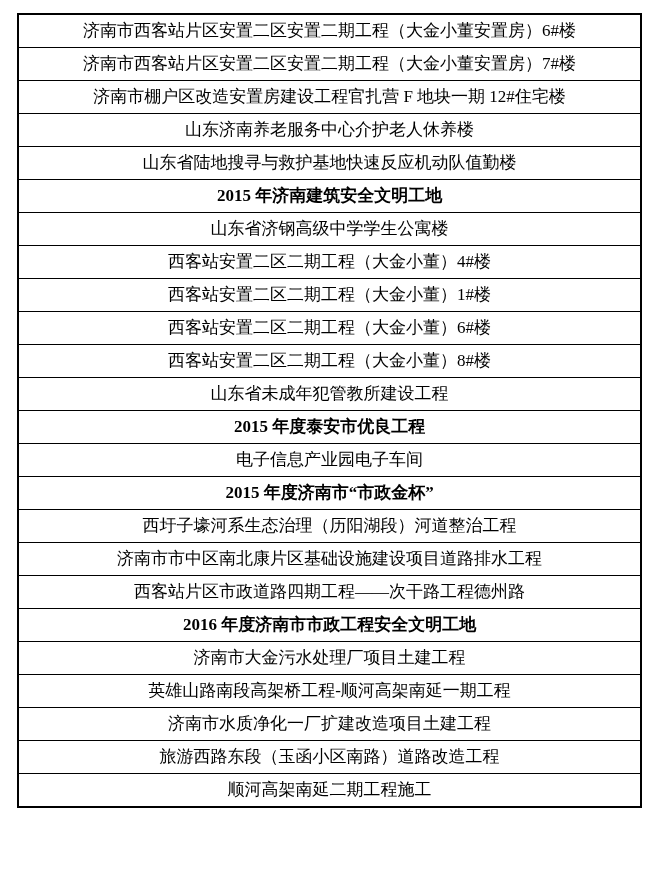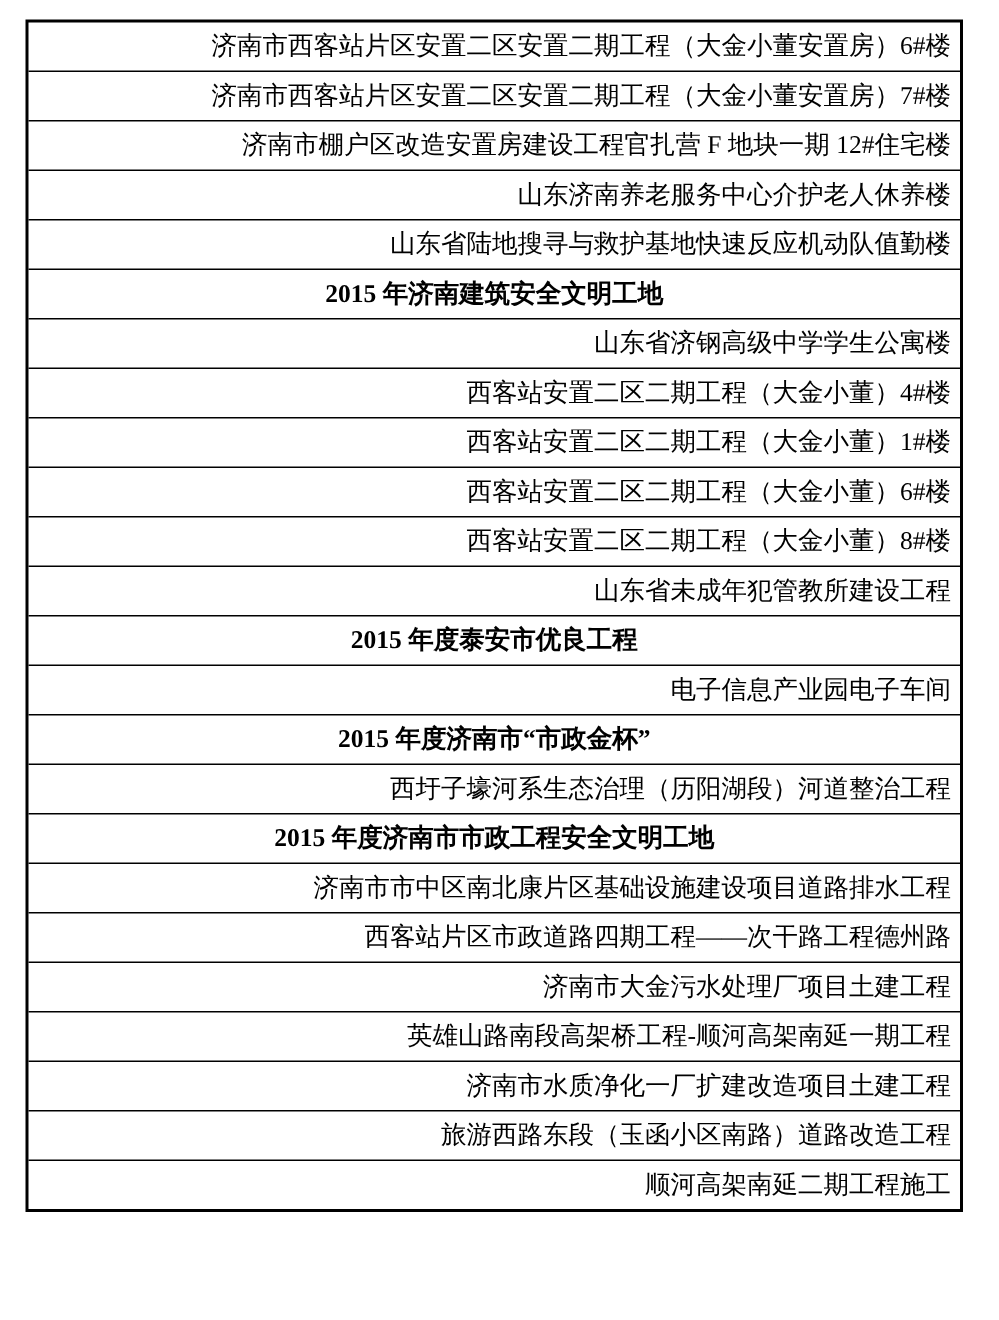--- a/index.html
+++ b/index.html
@@ -33,21 +33,21 @@
     padding: 0 6px;
     font-size: 17px;
     line-height: 32px;
     white-space: nowrap;
     overflow: hidden;
   }
   .row:last-child {
     border-bottom: none;
   }
   .item-row {
-    justify-content: flex-end;
+    justify-content: center;
     text-align: left;
   }
   .header-row {
     justify-content: center;
     text-align: right;
     font-weight: bold;
   }
 </style>
 </head>
 <body>
@@ -94,28 +94,28 @@
     </div>
     <div class="row item-row">
       <span>电子信息产业园电子车间</span>
     </div>
     <div class="row header-row">
       <span>2015 年度济南市“市政金杯”</span>
     </div>
     <div class="row item-row">
       <span>西圩子壕河系生态治理（历阳湖段）河道整治工程</span>
     </div>
-    <div class="row header-row">
-      <span>2015 年度济南市市政工程安全文明工地</span>
-    </div>
     <div class="row item-row">
       <span>济南市市中区南北康片区基础设施建设项目道路排水工程</span>
     </div>
     <div class="row item-row">
       <span>西客站片区市政道路四期工程——次干路工程德州路</span>
+    </div>
+    <div class="row header-row">
+      <span>2016 年度济南市市政工程安全文明工地</span>
     </div>
     <div class="row item-row">
       <span>济南市大金污水处理厂项目土建工程</span>
     </div>
     <div class="row item-row">
       <span>英雄山路南段高架桥工程-顺河高架南延一期工程</span>
     </div>
     <div class="row item-row">
       <span>济南市水质净化一厂扩建改造项目土建工程</span>
     </div>

